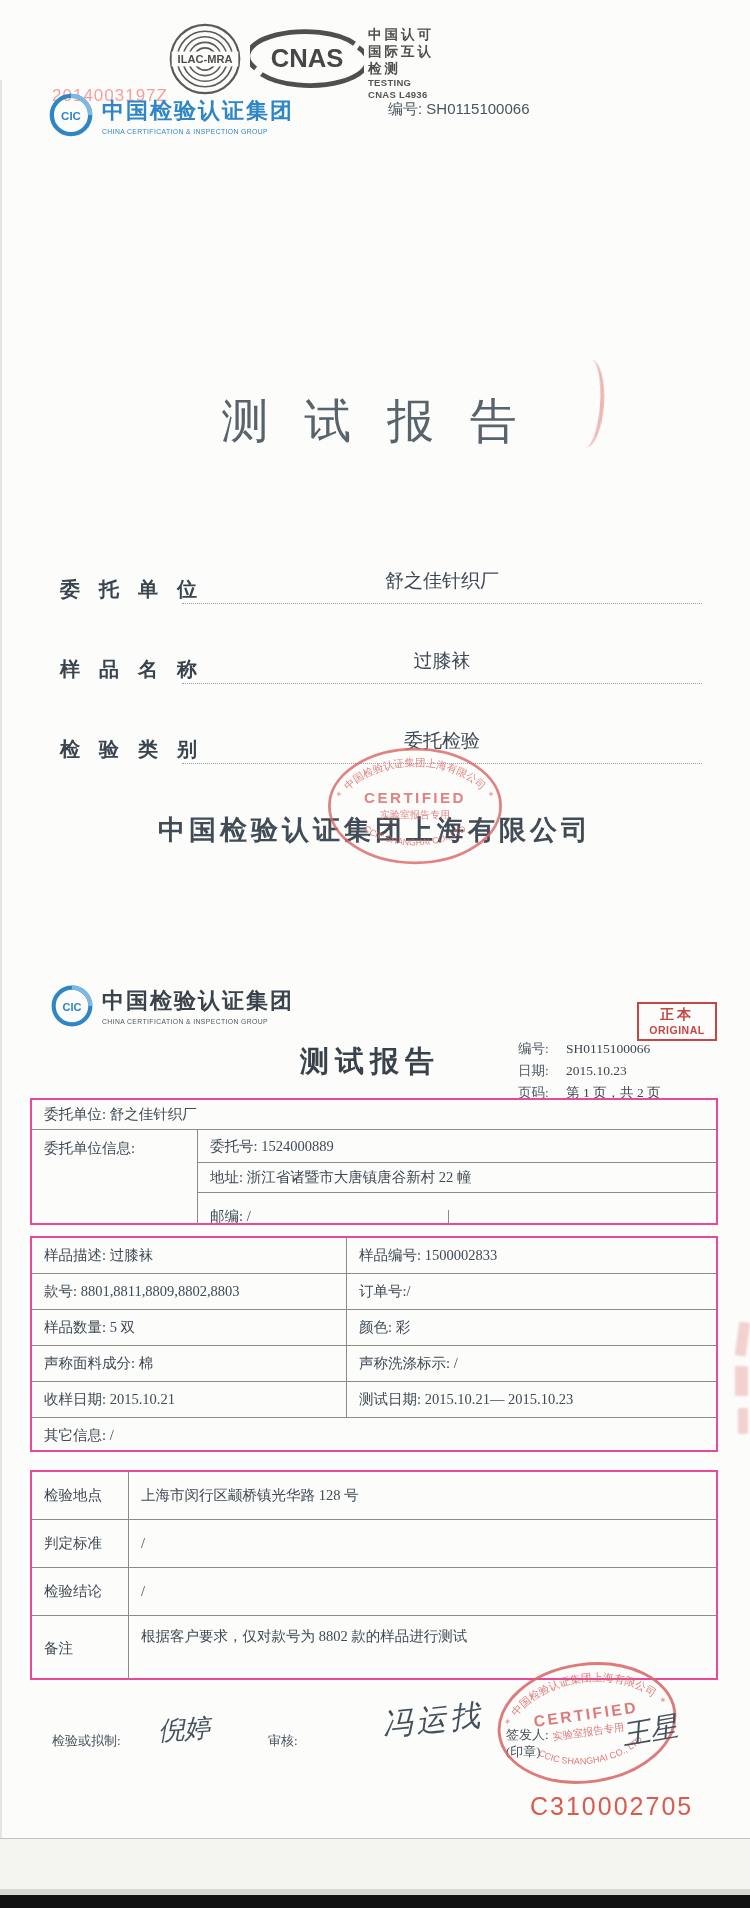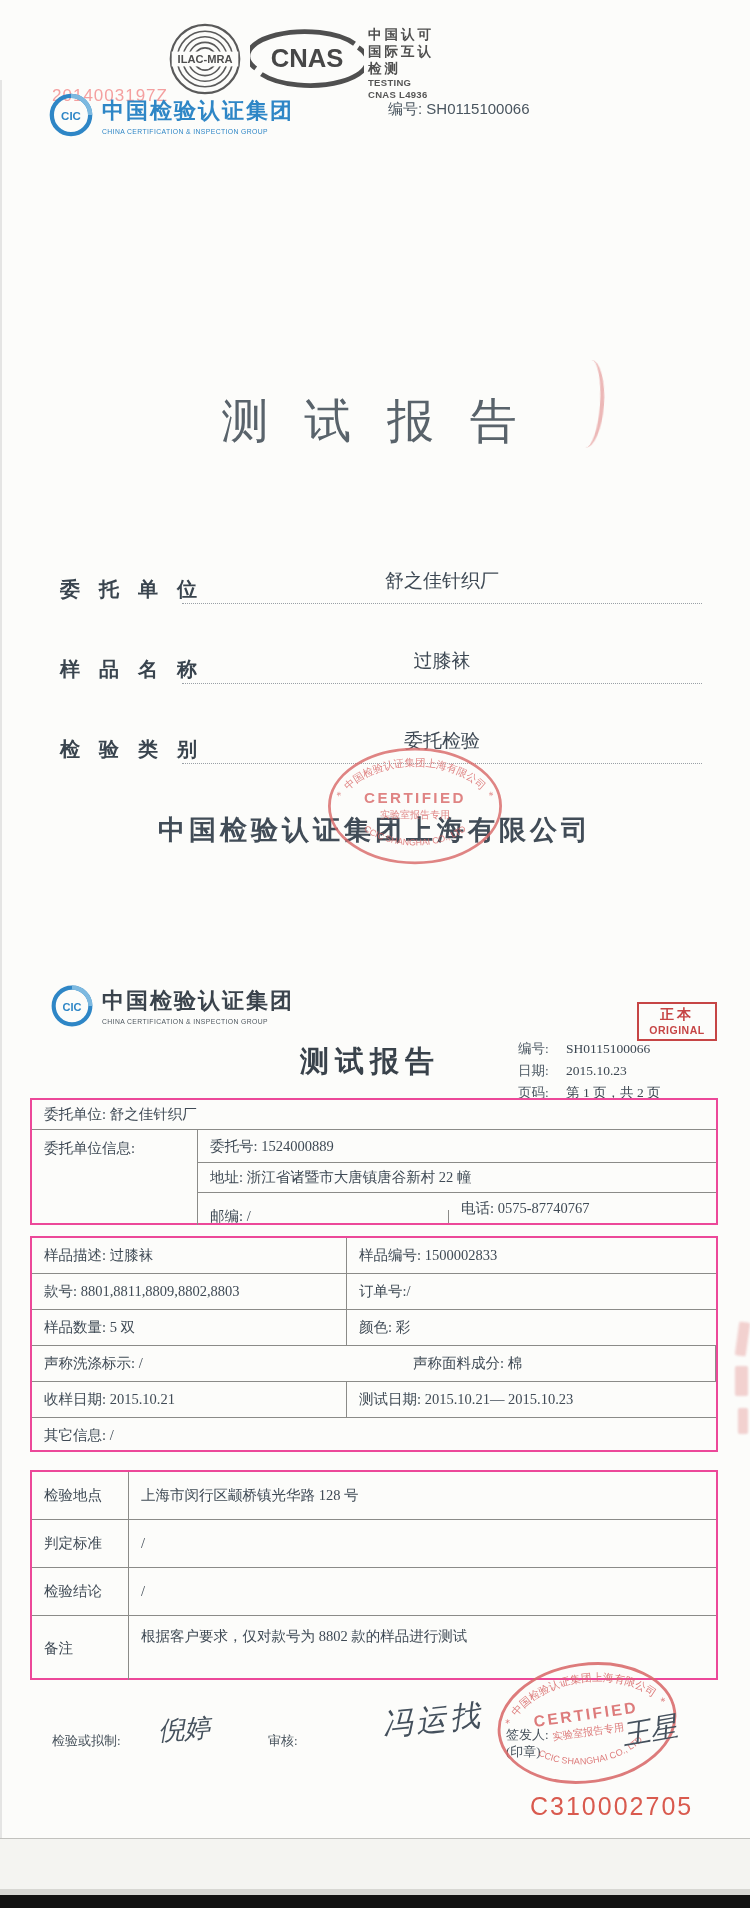--- a/index.html
+++ b/index.html
@@ -221,42 +221,41 @@
 
   <div class="tbl" style="top:1098px;height:127px;">
     <div class="cell bb" style="height:30px;">委托单位: 舒之佳针织厂</div>
     <div class="flexrow" style="height:95px;">
       <div class="cell br" style="width:166px;align-items:flex-start;padding-top:9px;">委托单位信息:</div>
       <div style="flex:1;">
         <div class="cell bb" style="height:33px;">委托号: 1524000889</div>
         <div class="cell bb" style="height:30px;">地址: 浙江省诸暨市大唐镇唐谷新村 22 幢</div>
         <div class="flexrow" style="height:30px;">
           <div class="cell br" style="width:251px;margin-top:17px;">邮编: /</div>
-          <div class="cell" style="flex:1;">电话: 0575-87740767</div>
         </div>
       </div>
     </div>
   </div>
 
   <div class="tbl" style="top:1236px;height:216px;">
     <div class="flexrow bb" style="height:36px;">
       <div class="cell br" style="width:315px;">样品描述: 过膝袜</div>
       <div class="cell" style="flex:1;">样品编号: 1500002833</div>
     </div>
     <div class="flexrow bb" style="height:36px;">
       <div class="cell br" style="width:315px;">款号: 8801,8811,8809,8802,8803</div>
       <div class="cell" style="flex:1;">订单号:/</div>
     </div>
     <div class="flexrow bb" style="height:36px;">
       <div class="cell br" style="width:315px;">样品数量: 5 双</div>
       <div class="cell" style="flex:1;">颜色: 彩</div>
     </div>
     <div class="flexrow bb" style="height:36px;">
+      <div class="cell br" style="width:315px;">声称面料成分: 棉</div>
       <div class="cell" style="flex:1;">声称洗涤标示: /</div>
-      <div class="cell br" style="width:315px;">声称面料成分: 棉</div>
     </div>
     <div class="flexrow bb" style="height:36px;">
       <div class="cell br" style="width:315px;">收样日期: 2015.10.21</div>
       <div class="cell" style="flex:1;">测试日期: 2015.10.21— 2015.10.23</div>
     </div>
     <div class="cell" style="height:34px;">其它信息: /</div>
   </div>
 
   <div class="tbl" style="top:1470px;height:210px;">
     <div class="flexrow bb" style="height:48px;">

